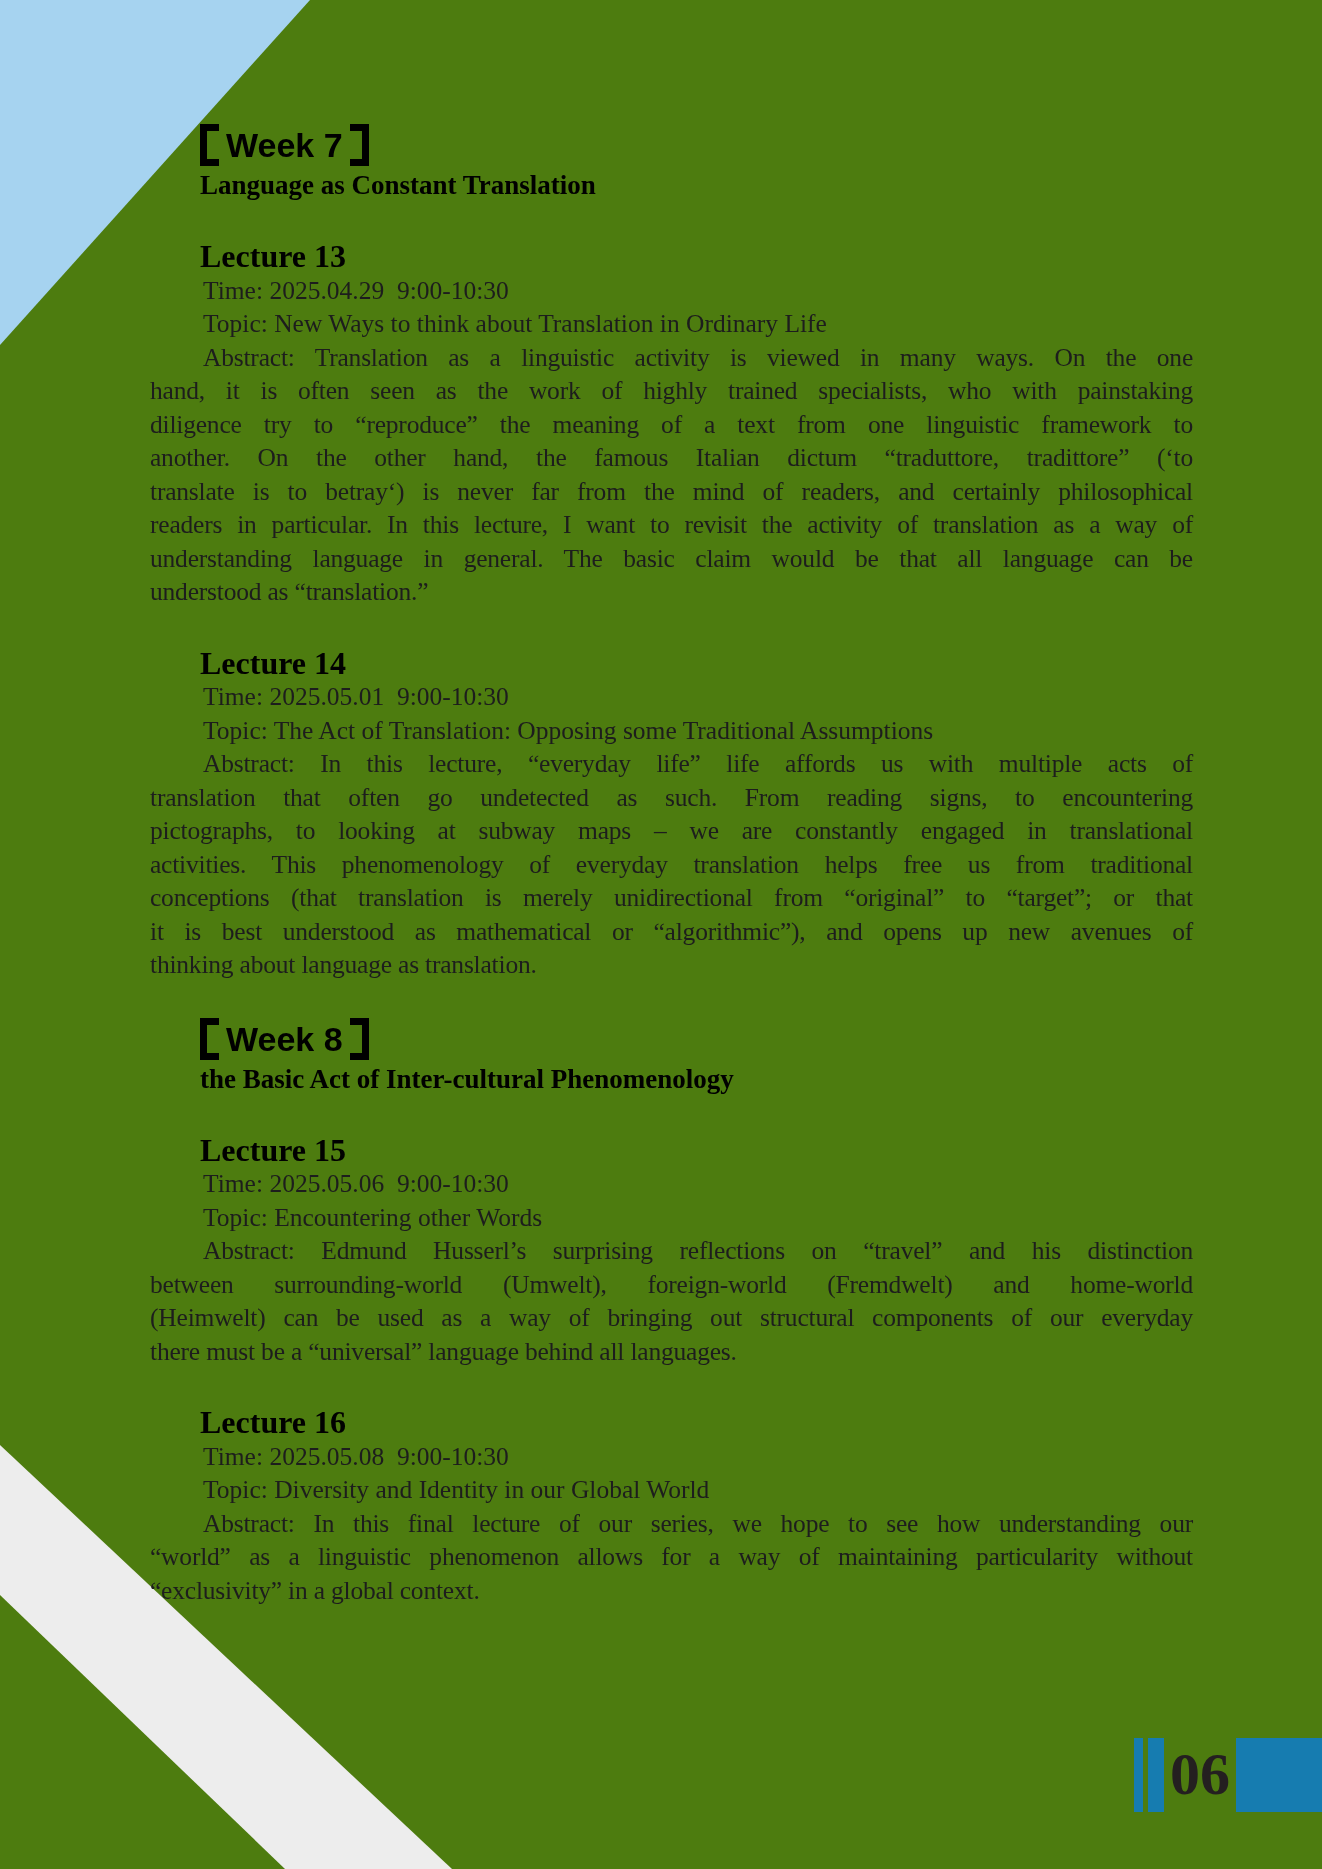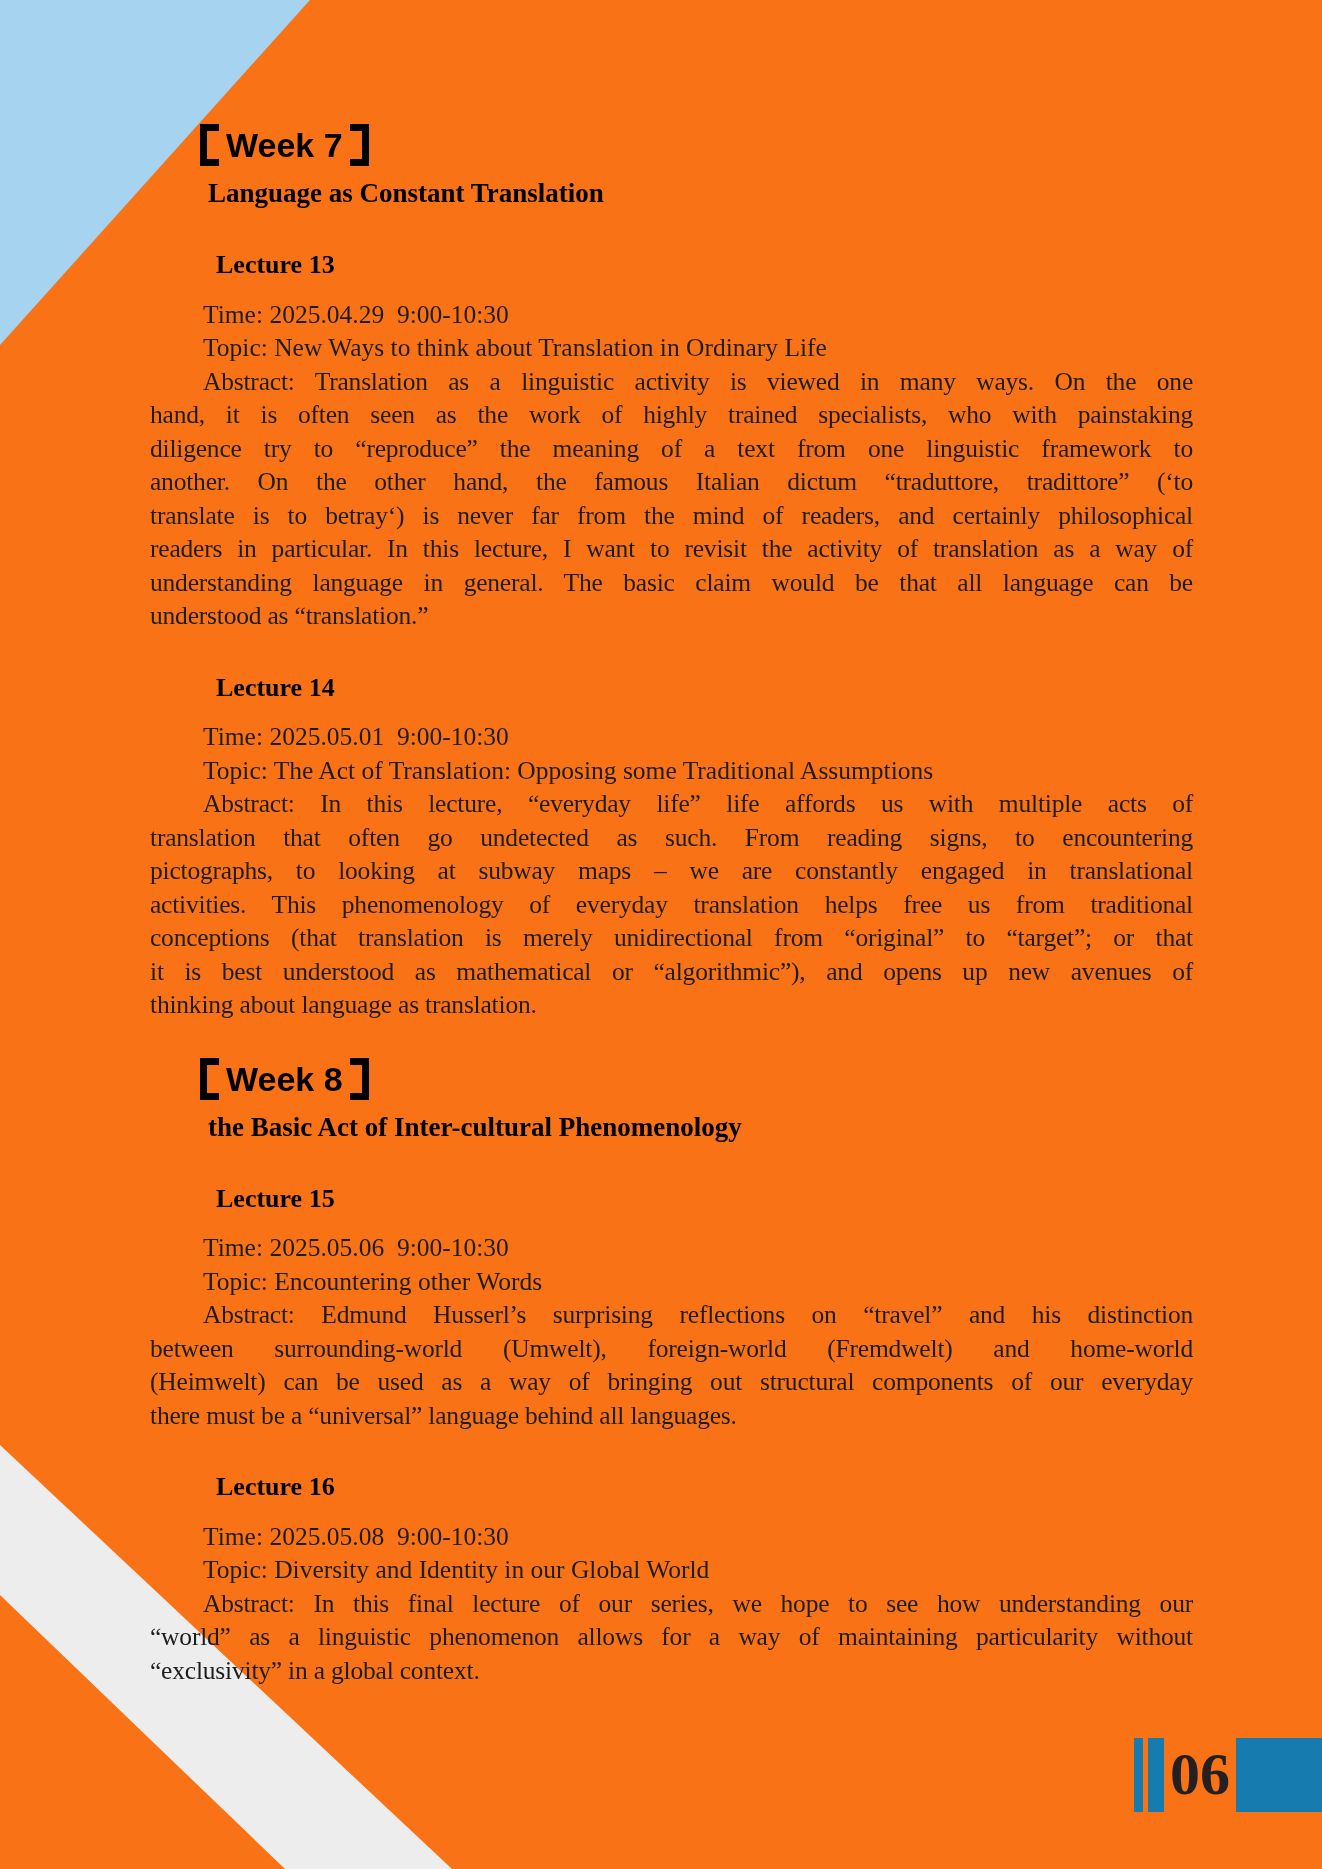--- a/index.html
+++ b/index.html
@@ -1,18 +1,18 @@
 <!DOCTYPE html>
 <html style="--accent-blue: #167cb0; --triangle-blue: #a6d3f0; --band-gray: #ededed;"><head>
 <meta charset="utf-8">
 <style>
   html,body { margin:0; padding:0; background:#ffffff; }
   .page {
     position:relative; width:1322px; height:1869px; overflow:hidden;
-    background:#f97316; color:#1d1d1d;
+    background:#4d7c0f; color:#1d1d1d;
     font-family:"Liberation Serif", serif;
   }
   
   .deco-triangle {
     position:absolute; top:0; left:0; width:310px; height:345px;
     background:var(--triangle-blue,#a6d3f0);
     clip-path:polygon(0 0, 100% 0, 0 100%);
   }
   
   .deco-band {
@@ -27,26 +27,26 @@
     font-family:"Liberation Sans", sans-serif; font-weight:bold;
     font-size:34px; line-height:46px; color:#000;
   }
   .week:first-child .week-head { margin-top:122px; }
   .week:not(:first-child) .week-head { margin-top:34px; }
   .lbrack, .rbrack { display:inline-block; width:12px; height:28px; box-sizing:content-box; }
   .lbrack { border:7px solid #000; border-right:none; margin-right:7px; }
   .rbrack { border:7px solid #000; border-left:none;  margin-left:7px; }
 
   .week-sub {
-    margin:8px; padding-left:50px; font-family:"Liberation Serif", serif;
+    margin:0; padding-left:50px; font-family:"Liberation Serif", serif;
     font-weight:bold; font-size:27px; line-height:34px; color:#000;
   }
   .lecture { margin-top:38px; }
   .lec-title {
-    margin:16px; padding-left:50px; font-weight:bold; font-size:26px;
+    margin:0; padding-left:50px; font-weight:bold; font-size:32px;
     line-height:33.5px; color:#000;
   }
   .meta {
     padding-left:53px; font-size:25.5px; line-height:33.5px;
     white-space:pre-wrap; color:#1d1d1d;
   }
   .lec-abstract { font-size:25.5px; line-height:33.5px; letter-spacing:-0.2px; }
   .al { text-align:justify; text-align-last:justify; }
   .al.last { text-align:left; text-align-last:auto; }
   .al:first-child { text-indent:53px; }

